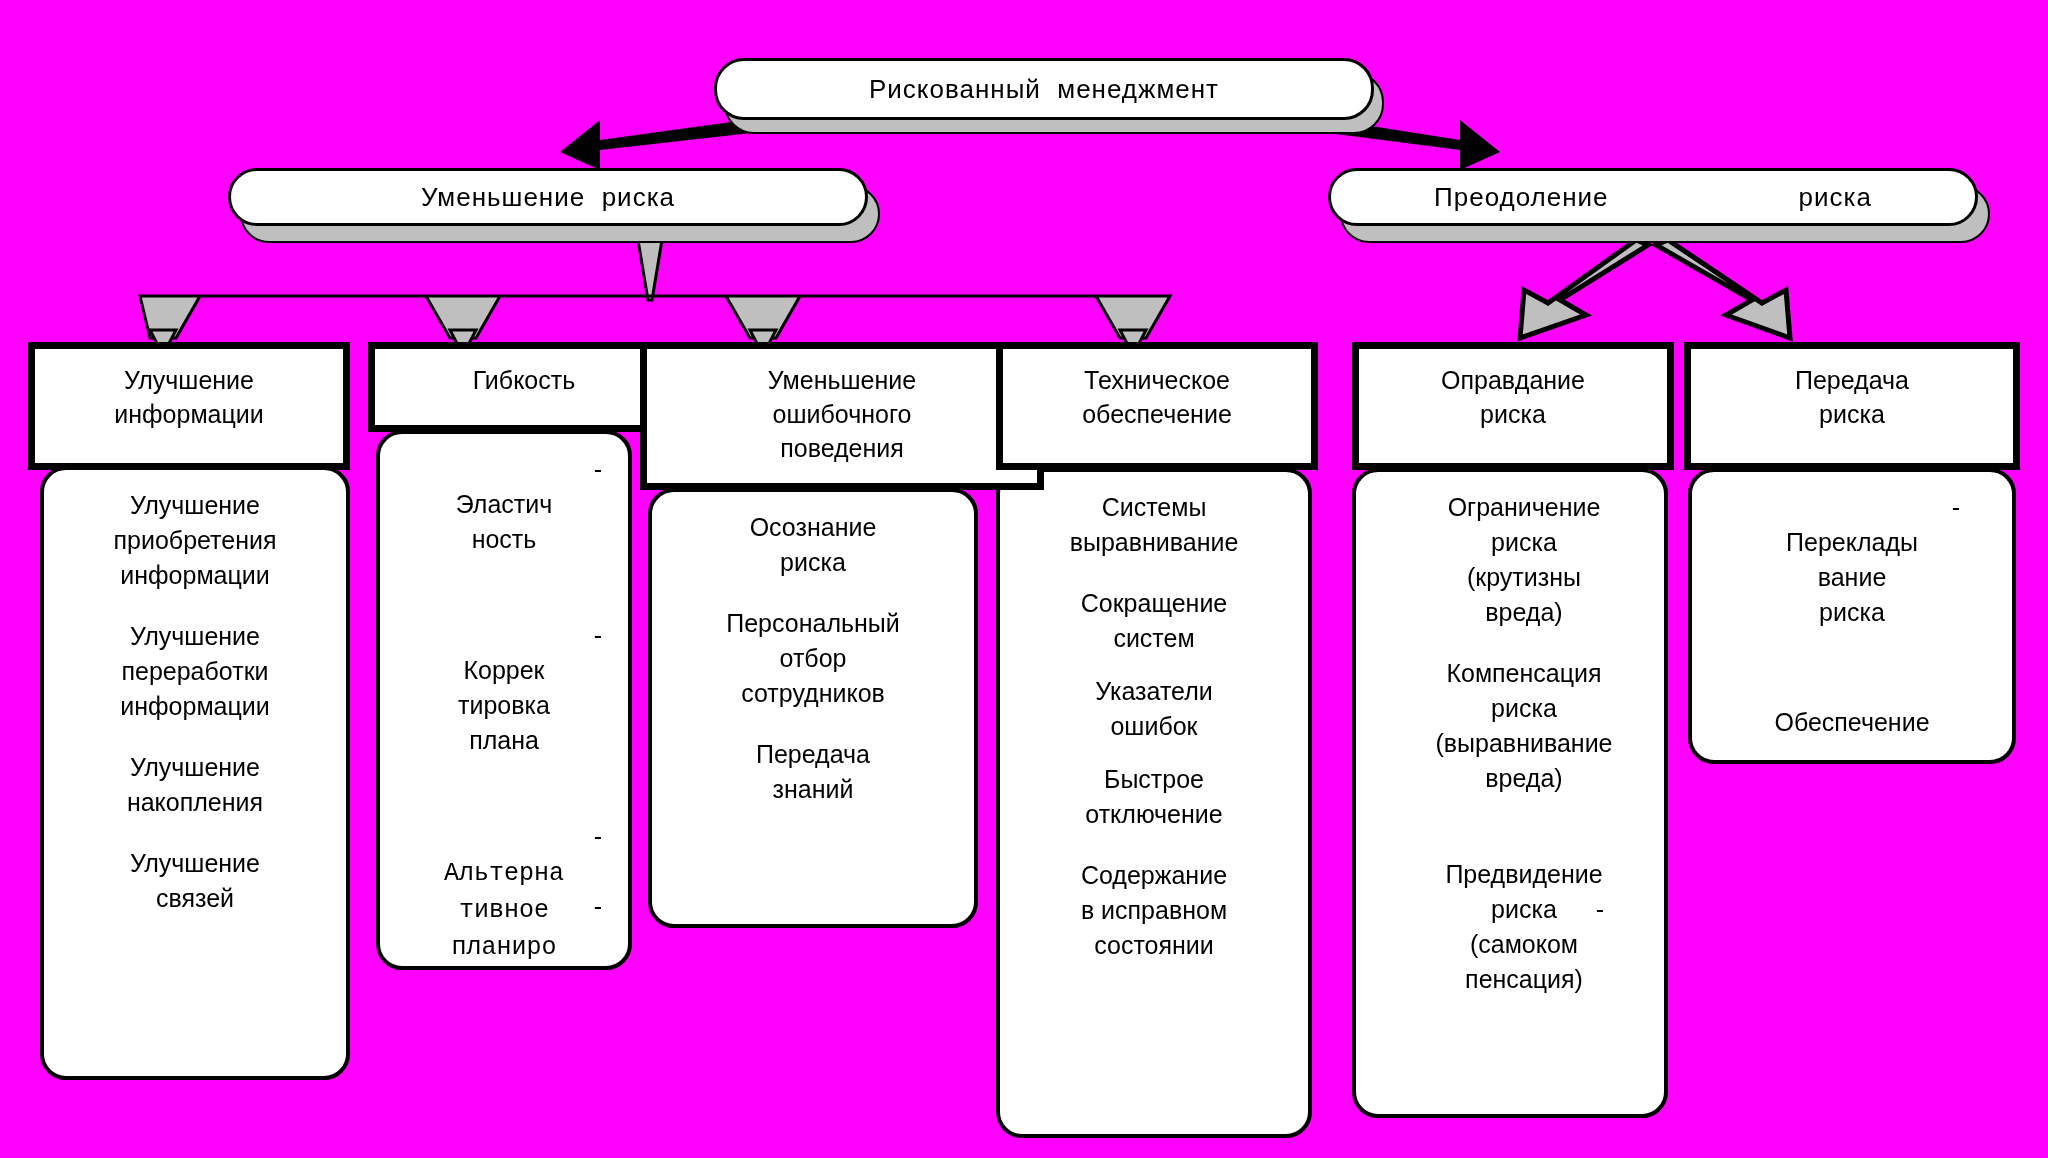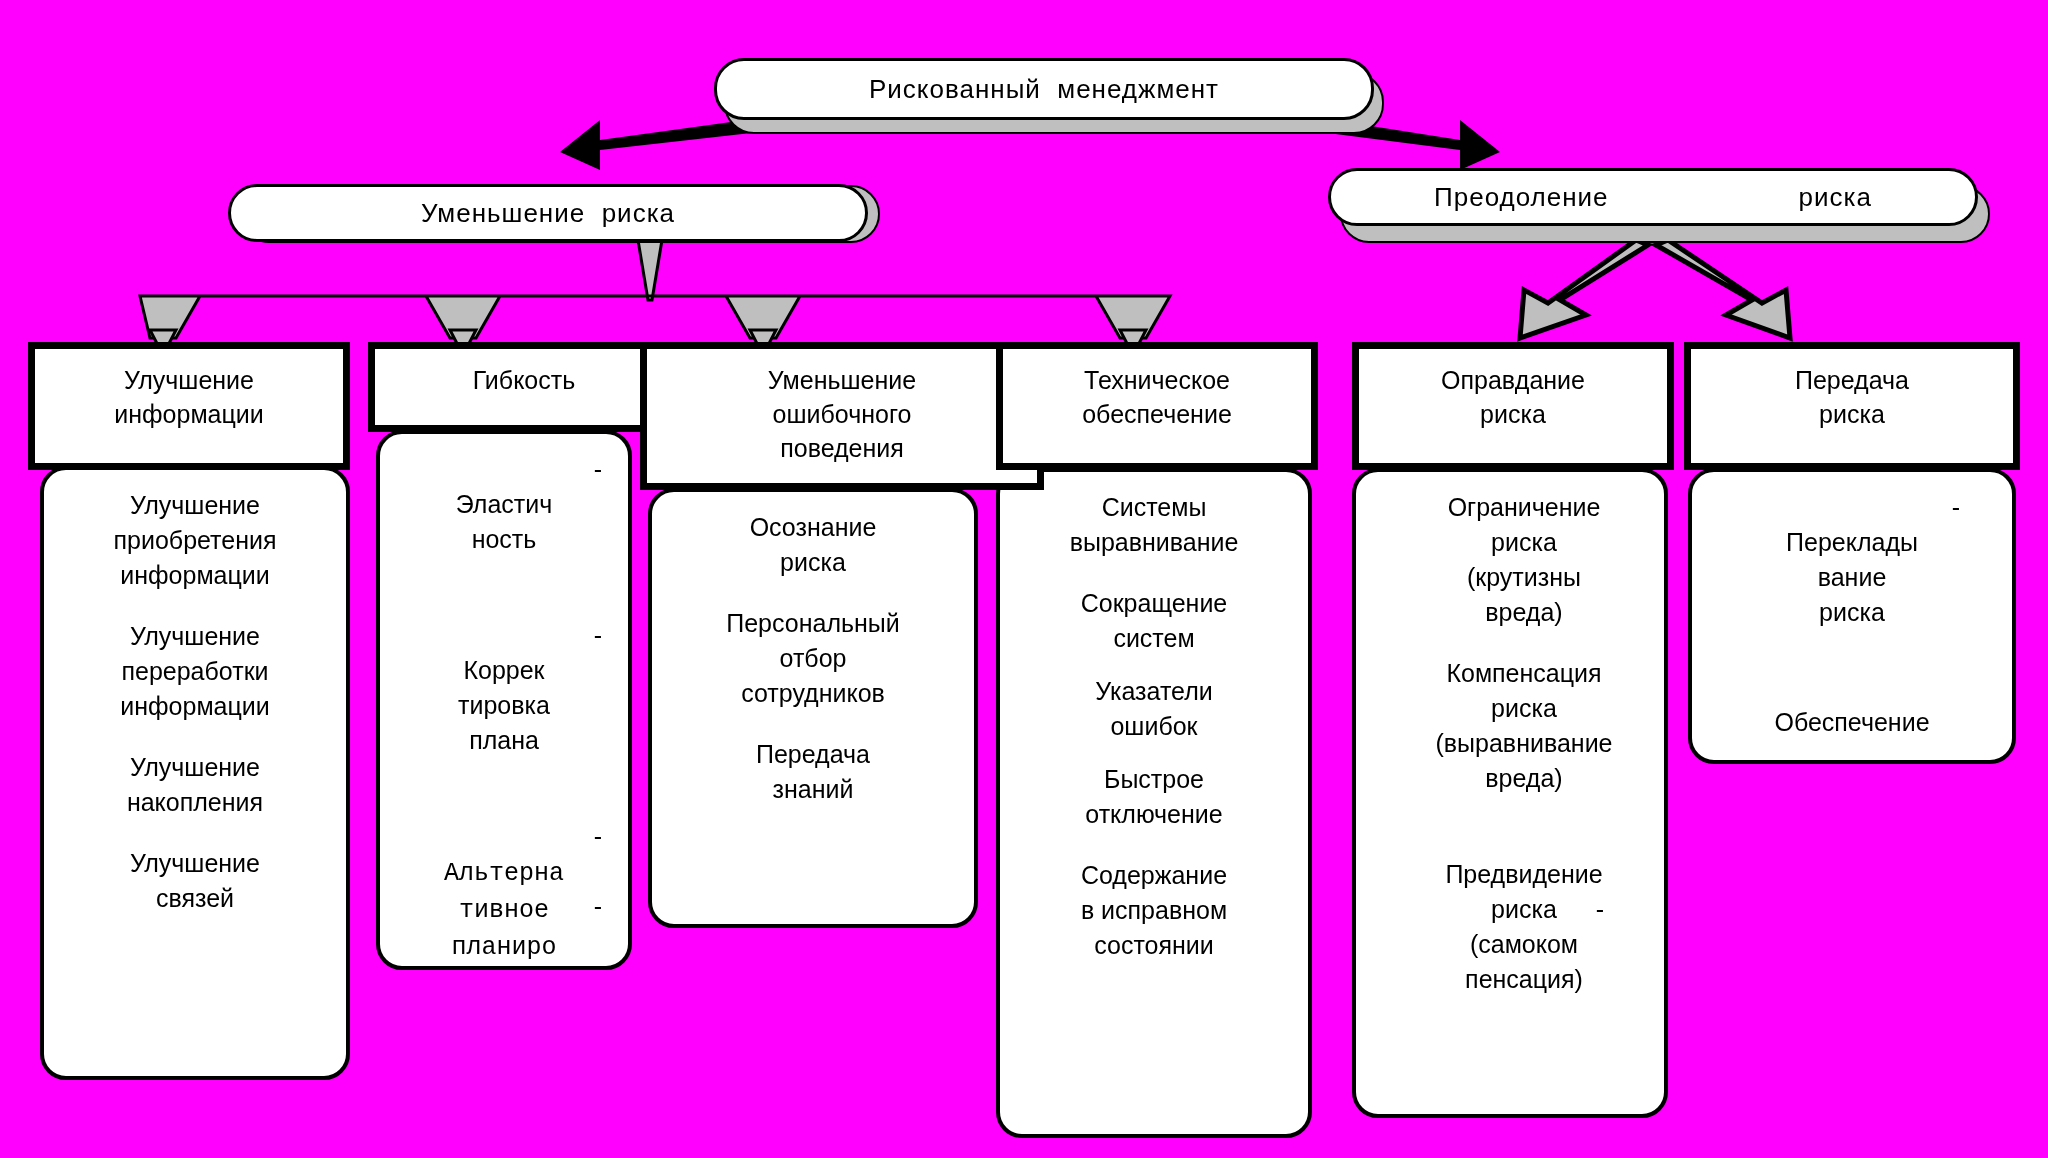--- a/index.html
+++ b/index.html
@@ -133,21 +133,21 @@
     <polygon points="1648,245 1560,300 1586,315 1520,338 1524,290 1548,303 1636,240" fill="#BFBFBF" stroke="#000000" stroke-width="5"></polygon>
     <polygon points="1656,245 1752,300 1726,315 1790,338 1786,290 1762,303 1668,240" fill="#BFBFBF" stroke="#000000" stroke-width="5"></polygon>
   </svg>
 
   <div class="pill-shadow" style="left:724px;top:72px;width:660px;height:62px;"></div>
   <div class="pill" style="left:714px;top:58px;width:660px;height:62px;align-items:center;">
     <span class="ptext">Рискованный  менеджмент</span>
   </div>
 
   <div class="pill-shadow" style="left:240px;top:185px;width:640px;height:58px;"></div>
-  <div class="pill" style="left:228px;top:168px;width:640px;height:58px;margin-top:16px;">
+  <div class="pill" style="left:228px;top:168px;width:640px;height:58px;">
     <span class="ptext">Уменьшение  риска</span>
   </div>
 
   <div class="pill-shadow" style="left:1340px;top:185px;width:650px;height:58px;"></div>
   <div class="pill" style="left:1328px;top:168px;width:650px;height:58px;">
     <span class="ptext" style="margin-right:190px;">Преодоление</span>
     <span class="ptext">риска</span>
   </div>
 
   <div class="hdr" style="left:28px;top:342px;width:322px;height:128px;">

